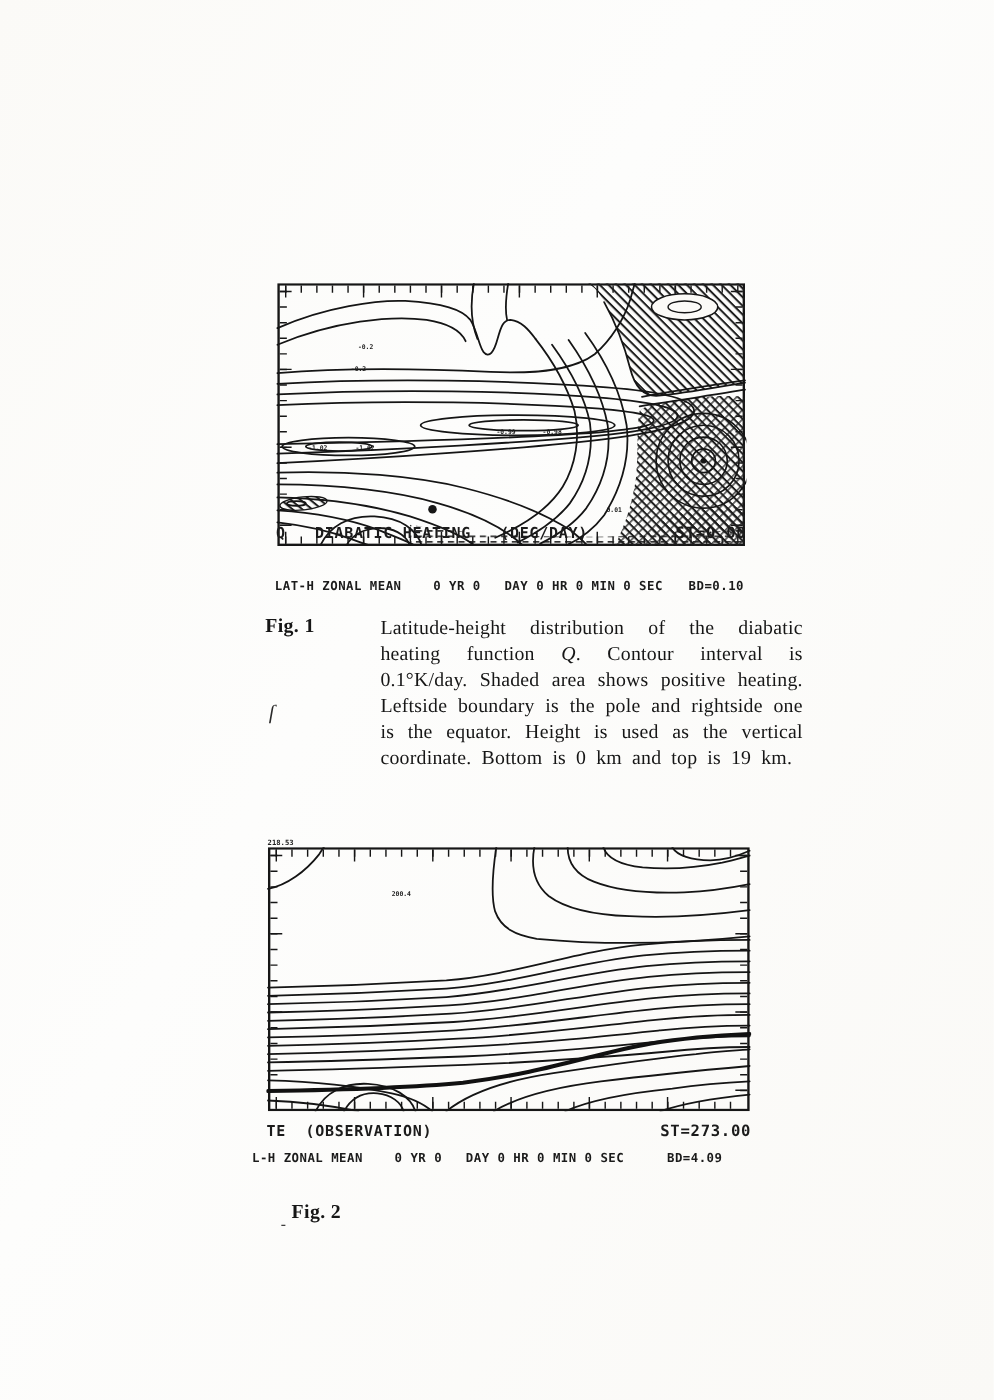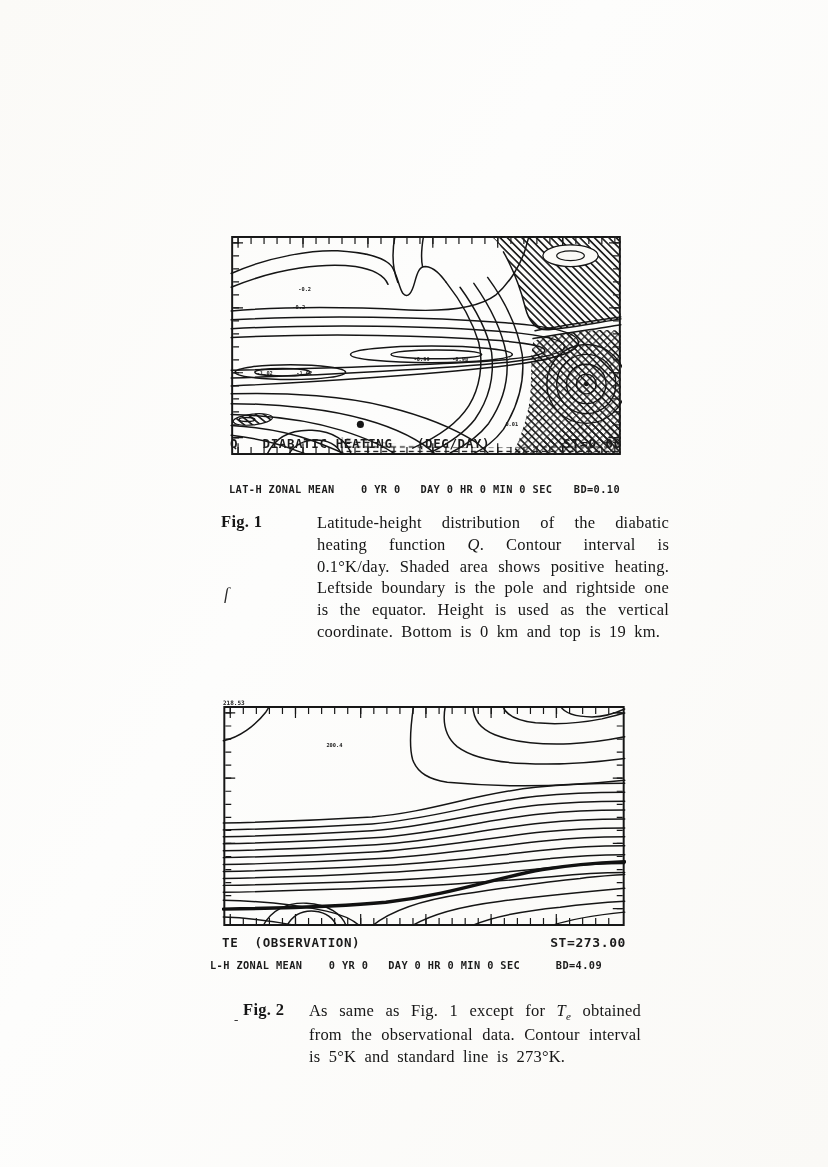--- a/index.html
+++ b/index.html
@@ -228,16 +228,15 @@
     <span class="lt">TE  (OBSERVATION)</span>
     <span class="rt">ST=273.00</span>
   </div>
   <div class="plotline t-sm" style="left:210px;top:959px;width:392px;">
     <span class="lt">L-H ZONAL MEAN    0 YR 0   DAY 0 HR 0 MIN 0 SEC</span>
     <span class="rt">BD=4.09</span>
   </div>
 
   <div class="caption cap2" style="left:243px;top:979px;margin-top:21px;">
     <span class="cap-label">Fig. 2</span>
-    <span class="cap-text"><span>As same as Fig. 1 except for </span><span class="ital"><span>T</span><sub>e</sub></span><span> obtained from the observational data. Contour interval is 5°K and standard line is 273°K.</span></span>
   </div>
 
 </div>
 
 </body></html>

